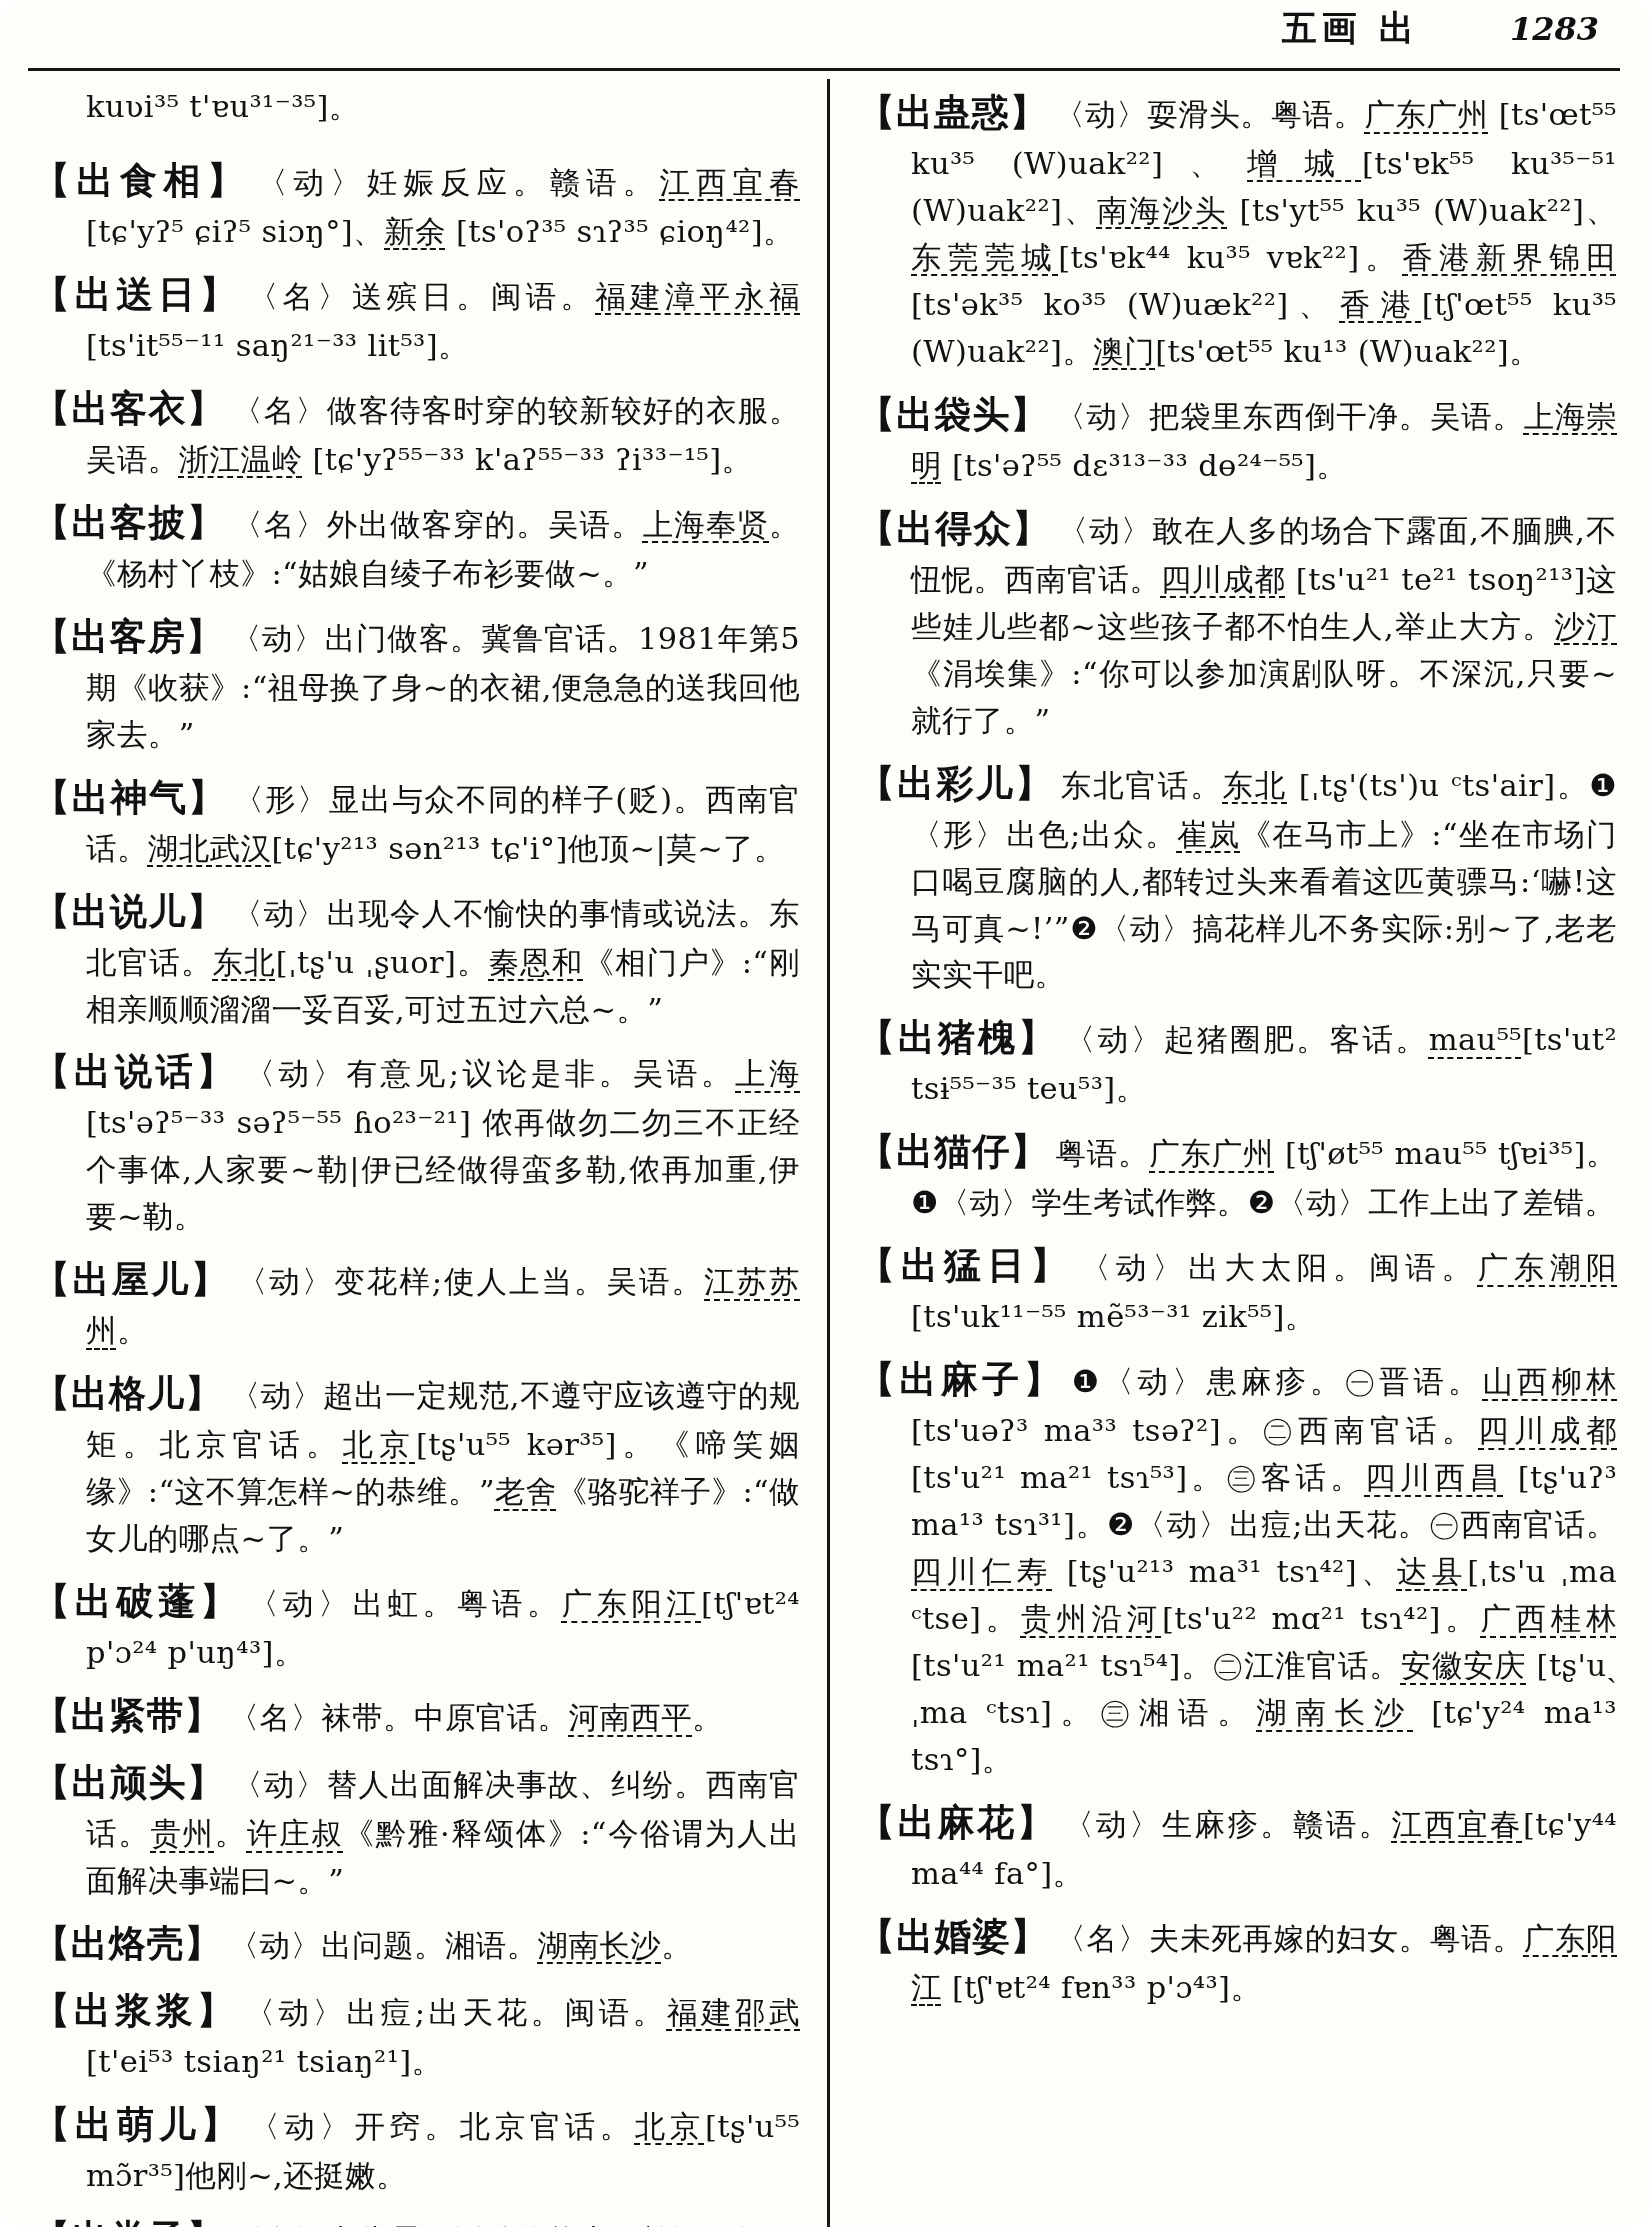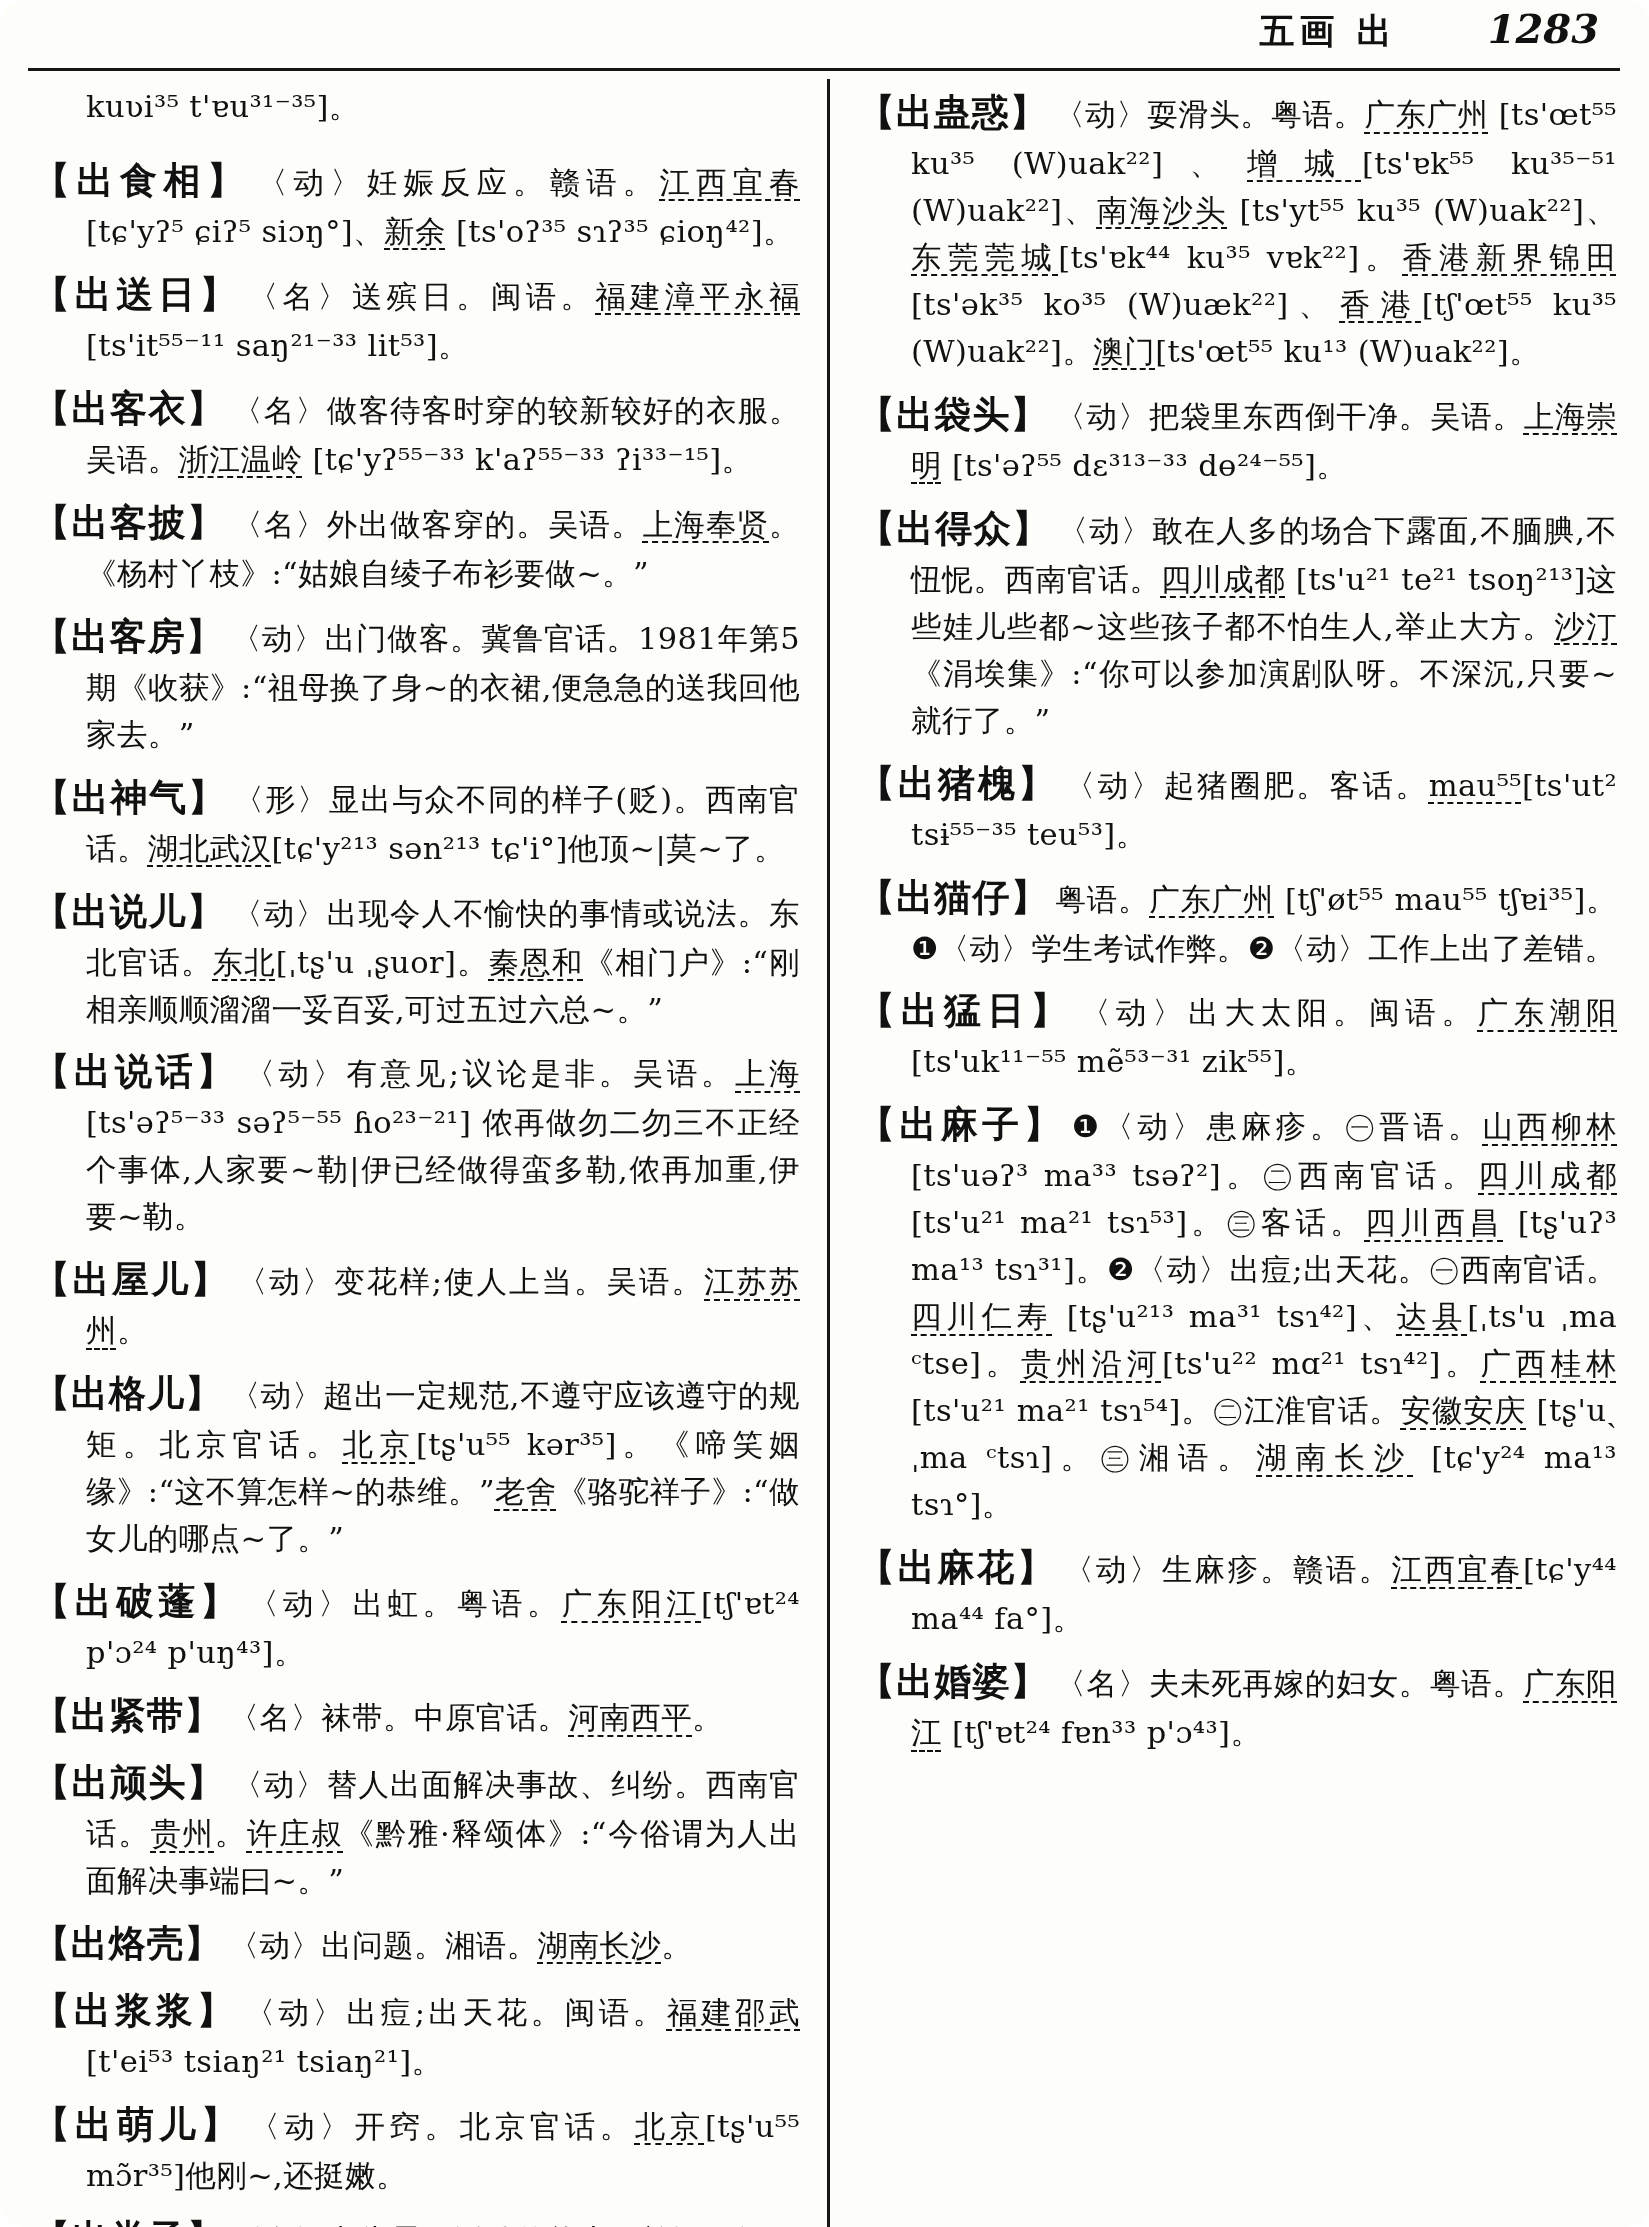--- a/index.html
+++ b/index.html
@@ -13,21 +13,21 @@
     border-radius:25px;
   }
   .header{
     position:absolute;top:5px;left:33px;right:51px;height:58px;
     display:flex;justify-content:flex-end;align-items:baseline;gap:91px;
   }
   .header-title{
     font-size:35px;font-weight:bold;letter-spacing:5px;
   }
   .page-number{
-    font-size:40px;font-weight:bold;font-style:italic;
+    font-size:32px;font-weight:bold;font-style:italic;
     font-family:"DejaVu Serif","Liberation Serif",serif;
   }
   .rule{
     position:absolute;top:68px;left:28px;width:1592px;height:0;
     border-top:3.3px solid #161616;
   }
   .divider{
     position:absolute;top:79px;bottom:0;left:827px;width:2.5px;
     background:#161616;
   }
@@ -118,20 +118,21 @@
 
     <div class="col col-right">
 
 
         <div class="entry"><span class="head">【出蛊惑】</span><span class="body">〈动〉耍滑头。粤语。<span class="u">广东广州</span> [ts'œt⁵⁵ ku³⁵ (W)uak²²]、<span class="u">增城</span>[ts'ɐk⁵⁵ ku³⁵⁻⁵¹ (W)uak²²]、<span class="u">南海沙头</span> [ts'yt⁵⁵ ku³⁵ (W)uak²²]、<span class="u">东莞莞城</span>[ts'ɐk⁴⁴ ku³⁵ vɐk²²]。<span class="u">香港新界锦田</span>[ts'ək³⁵ ko³⁵ (W)uæk²²]、<span class="u">香港</span>[tʃ'œt⁵⁵ ku³⁵ (W)uak²²]。<span class="u">澳门</span>[ts'œt⁵⁵ ku¹³ (W)uak²²]。</span></div>
 
         <div class="entry"><span class="head">【出袋头】</span><span class="body">〈动〉把袋里东西倒干净。吴语。<span class="u">上海崇明</span> [ts'əʔ⁵⁵ dɛ³¹³⁻³³ dɵ²⁴⁻⁵⁵]。</span></div>
 
         <div class="entry"><span class="head">【出得众】</span><span class="body">〈动〉敢在人多的场合下露面,不腼腆,不忸怩。西南官话。<span class="u">四川成都</span> [ts'u²¹ te²¹ tsoŋ²¹³]这些娃儿些都~这些孩子都不怕生人,举止大方。<span class="u">沙汀</span>《涓埃集》:“你可以参加演剧队呀。不深沉,只要~就行了。”</span></div>
 
+        <div class="entry"><span class="head">【出彩儿】</span><span class="body">东北官话。<span class="u">东北</span> [ˌtʂ'(ts')u ᶜts'air]。❶〈形〉出色;出众。<span class="u">崔岚</span>《在马市上》:“坐在市场门口喝豆腐脑的人,都转过头来看着这匹黄骠马:‘嚇!这马可真~!’”❷〈动〉搞花样儿不务实际:别~了,老老实实干吧。</span></div>
 
         <div class="entry"><span class="head">【出猪槐】</span><span class="body">〈动〉起猪圈肥。客话。<span class="u">mau⁵⁵</span>[ts'ut² tsɨ⁵⁵⁻³⁵ teu⁵³]。</span></div>
 
         <div class="entry"><span class="head">【出猫仔】</span><span class="body">粤语。<span class="u">广东广州</span> [tʃ'øt⁵⁵ mau⁵⁵ tʃɐi³⁵]。❶〈动〉学生考试作弊。❷〈动〉工作上出了差错。</span></div>
 
         <div class="entry"><span class="head">【出猛日】</span><span class="body">〈动〉出大太阳。闽语。<span class="u">广东潮阳</span>[ts'uk¹¹⁻⁵⁵ mẽ⁵³⁻³¹ zik⁵⁵]。</span></div>
 
         <div class="entry"><span class="head">【出麻子】</span><span class="body">❶〈动〉患麻疹。㊀晋语。<span class="u">山西柳林</span> [ts'uəʔ³ ma³³ tsəʔ²]。㊁西南官话。<span class="u">四川成都</span> [ts'u²¹ ma²¹ tsɿ⁵³]。㊂客话。<span class="u">四川西昌</span> [tʂ'uʔ³ ma¹³ tsɿ³¹]。❷〈动〉出痘;出天花。㊀西南官话。<span class="u">四川仁寿</span> [tʂ'u²¹³ ma³¹ tsɿ⁴²]、<span class="u">达县</span>[ˌts'u ˌma ᶜtse]。<span class="u">贵州沿河</span>[ts'u²² mɑ²¹ tsɿ⁴²]。<span class="u">广西桂林</span> [ts'u²¹ ma²¹ tsɿ⁵⁴]。㊁江淮官话。<span class="u">安徽安庆</span> [tʂ'uˎ ˌma ᶜtsɿ]。㊂湘语。<span class="u">湖南长沙</span> [tɕ'y²⁴ ma¹³ tsɿ°]。</span></div>
 
         <div class="entry"><span class="head">【出麻花】</span><span class="body">〈动〉生麻疹。赣语。<span class="u">江西宜春</span>[tɕ'y⁴⁴ ma⁴⁴ fa°]。</span></div>

